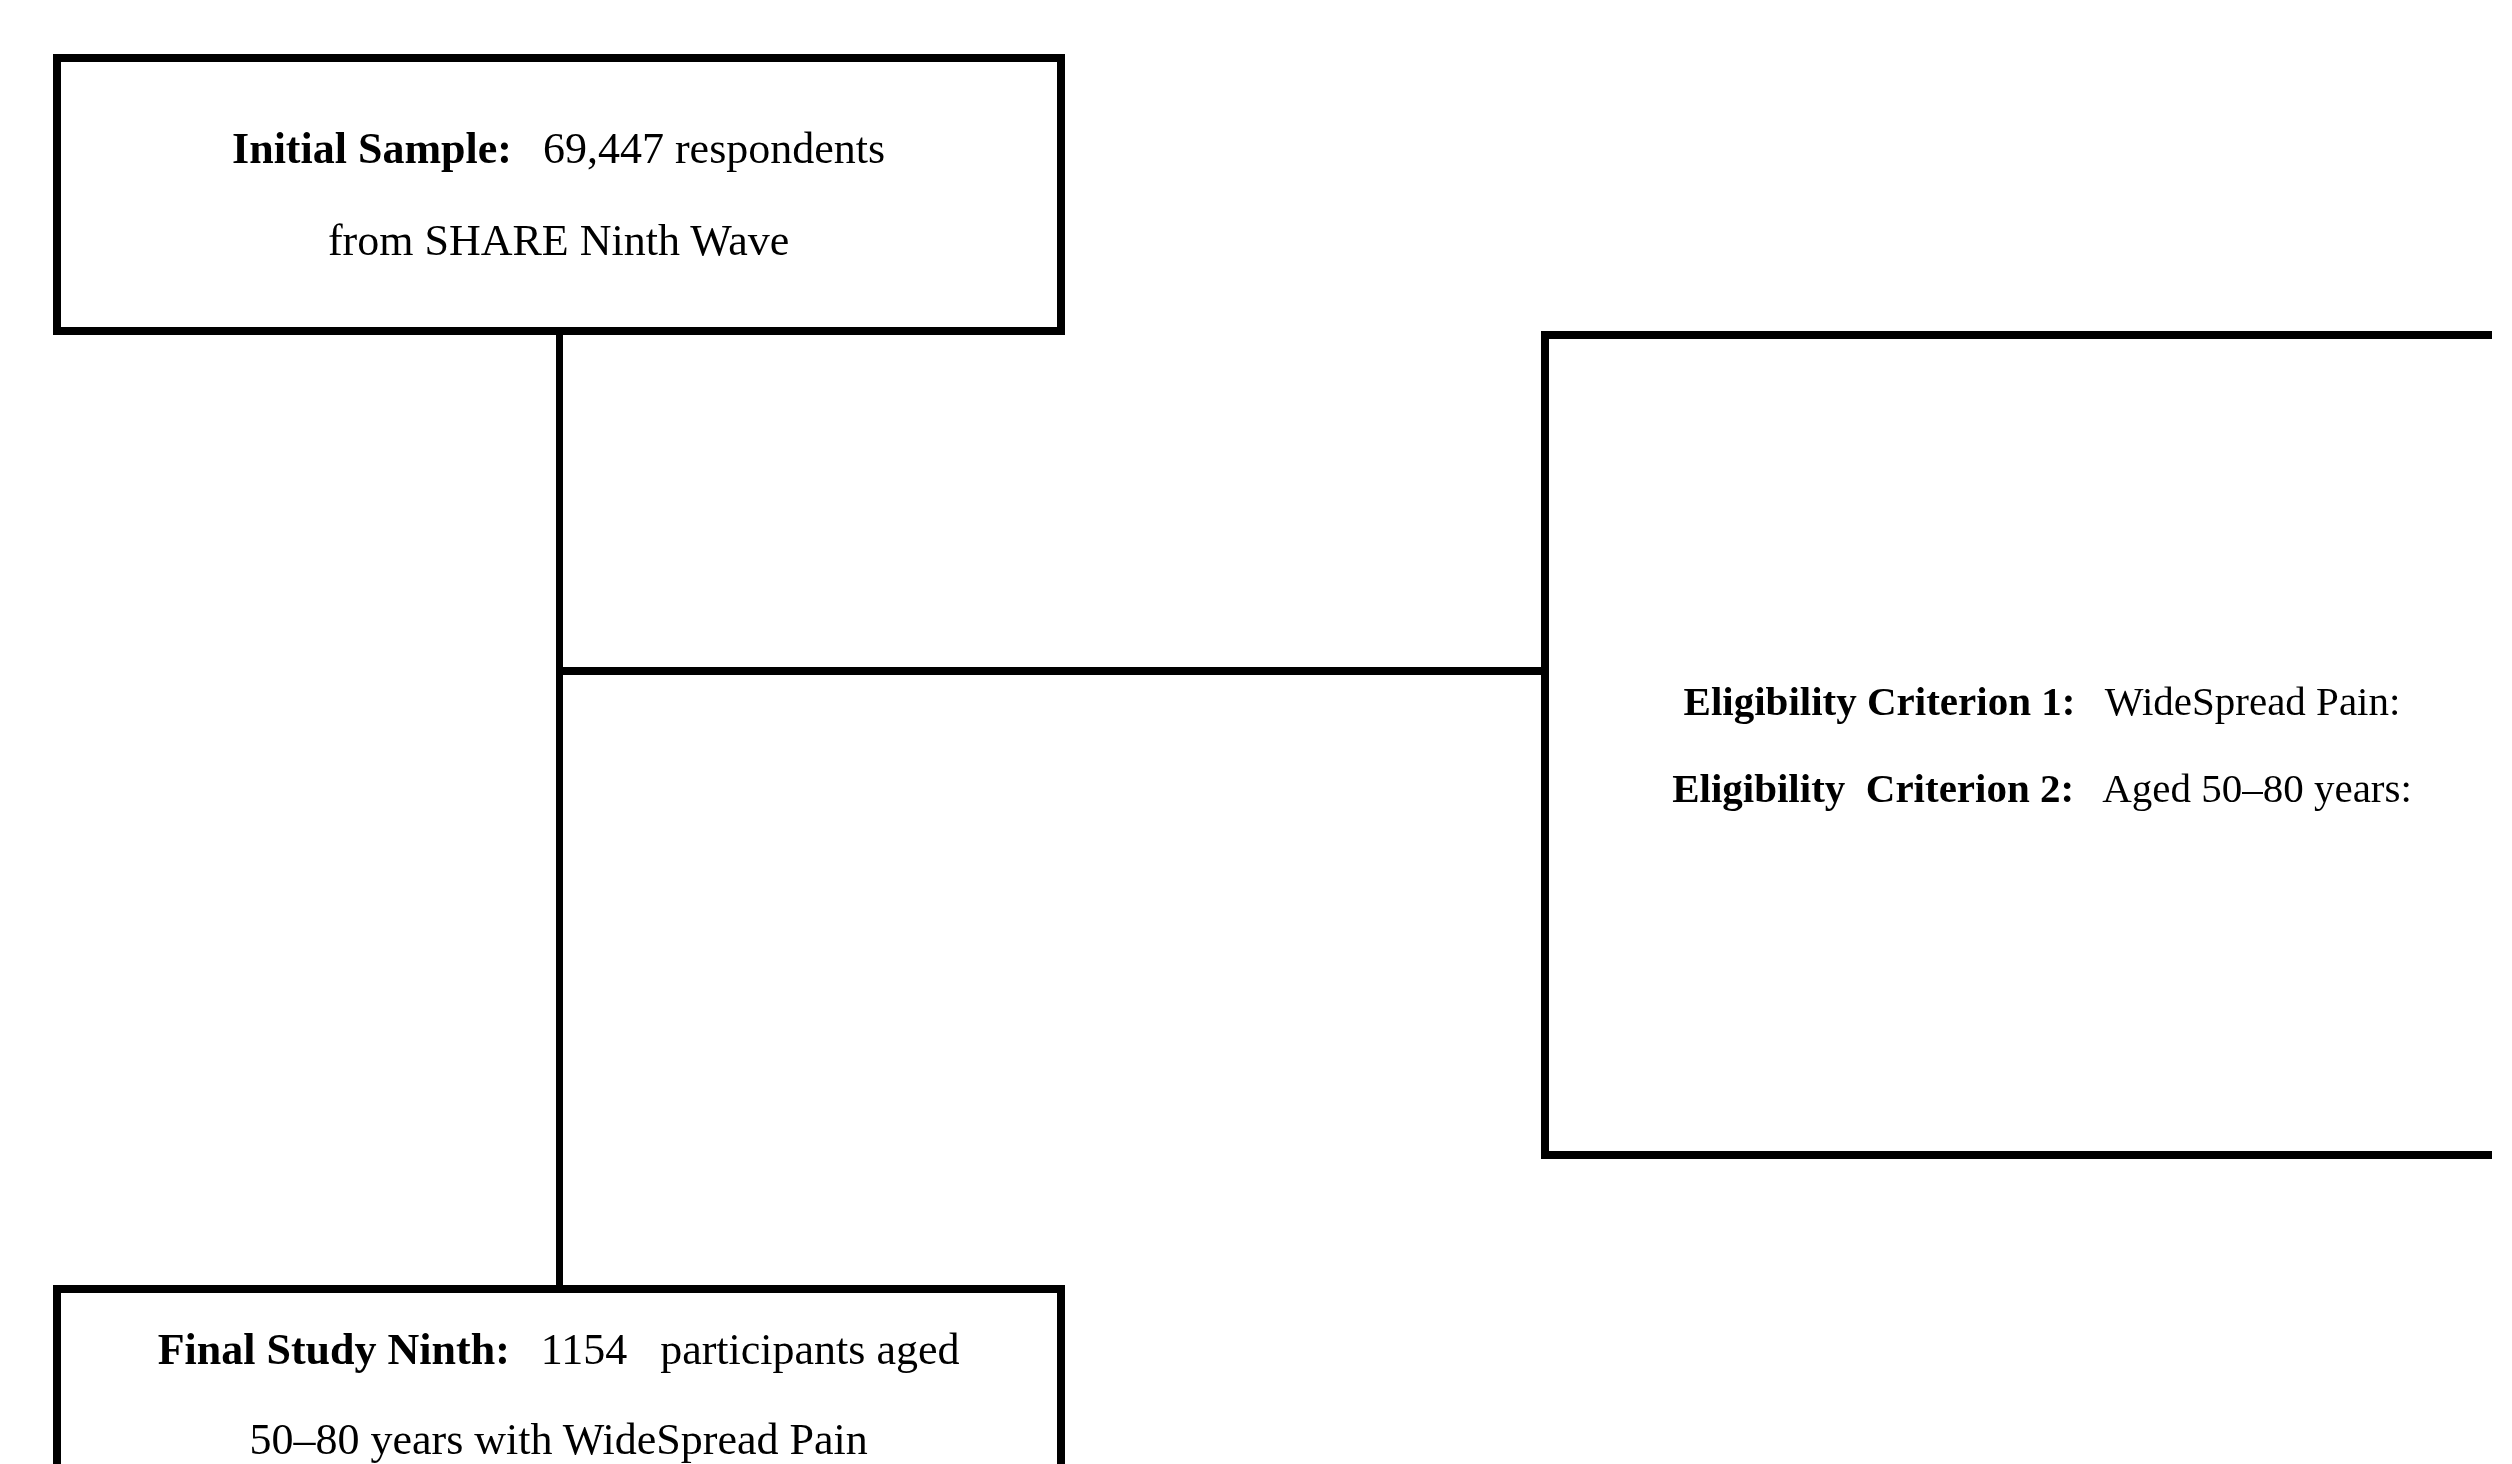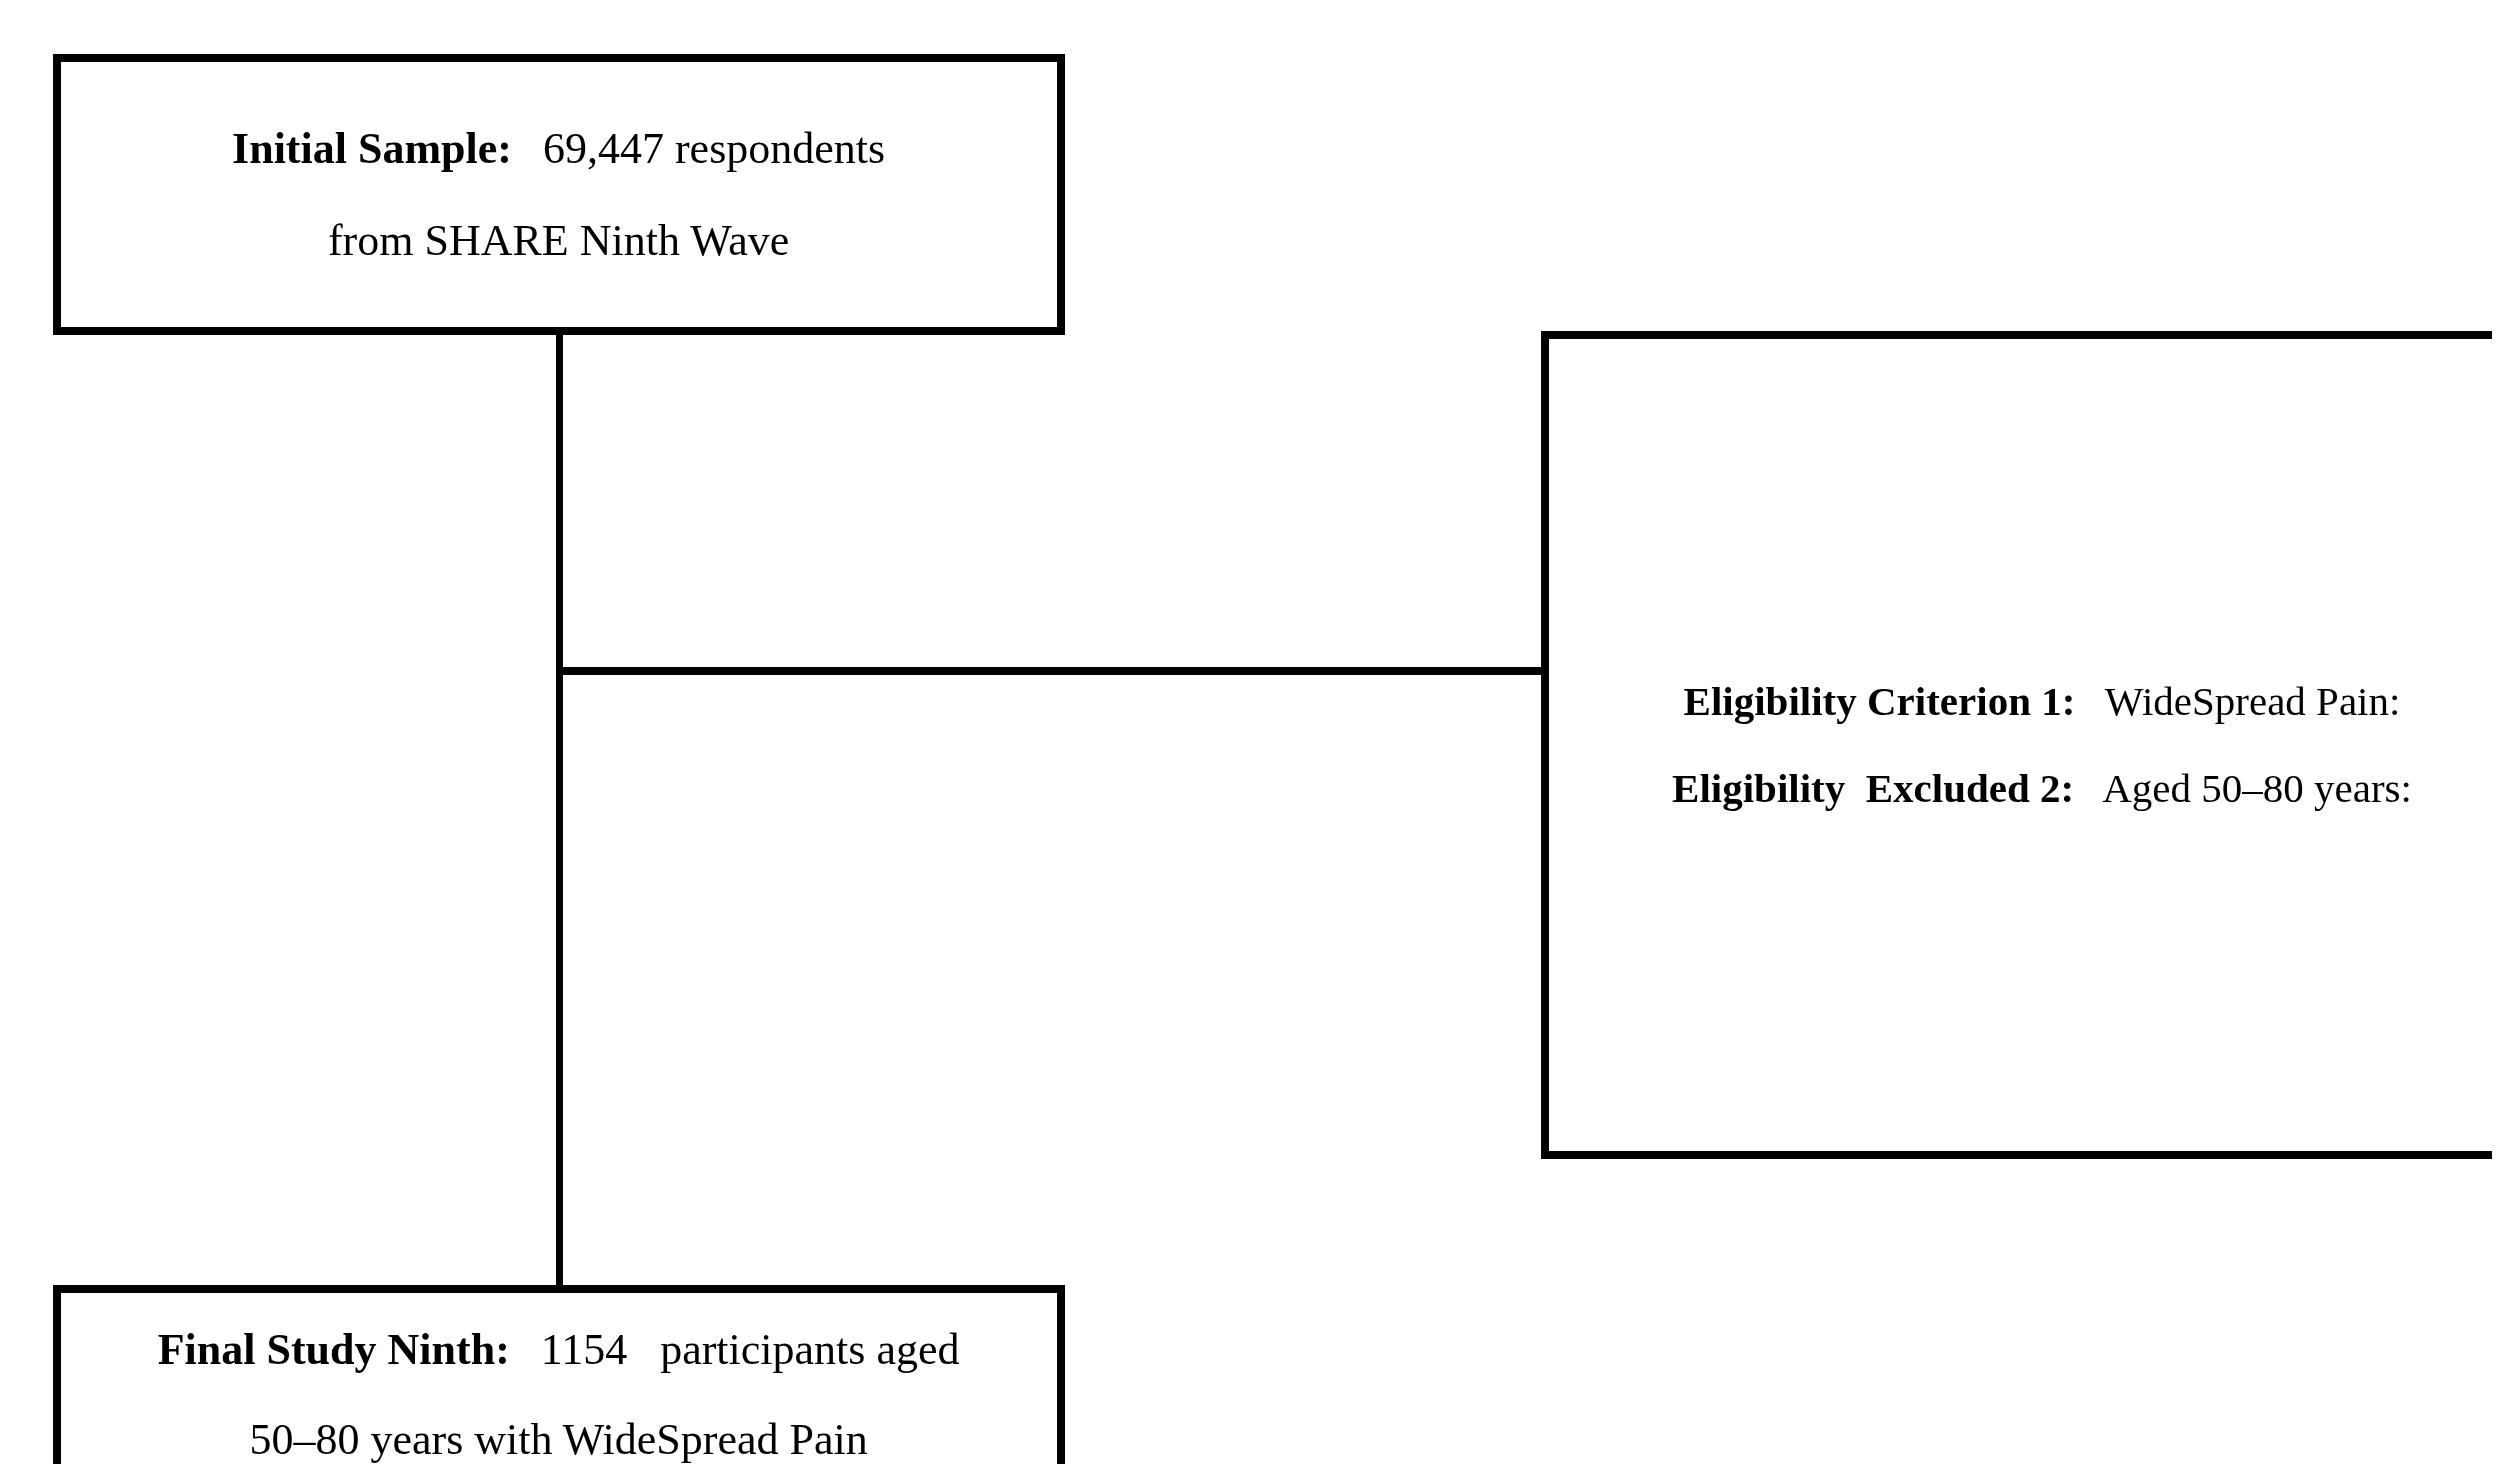--- a/index.html
+++ b/index.html
@@ -65,21 +65,21 @@
     <div class="line"><span class="bold">Initial Sample:</span><span> 69,447 respondents</span></div>
     <div class="line"><span>from SHARE Ninth Wave</span></div>
   </div>
 
   <div class="connector" id="connector-vertical"></div>
 
   <div class="connector" id="connector-horizontal"></div>
 
   <div class="box" id="box-eligibility">
     <div class="line"><span class="bold">Eligibility Criterion 1:</span><span> WideSpread Pain:</span></div>
-    <div class="line"><span class="bold">Eligibility  Excluded 2:</span><span> Aged 50–80 years:</span></div>
+    <div class="line"><span class="bold">Eligibility  Criterion 2:</span><span> Aged 50–80 years:</span></div>
   </div>
 
   <div class="box" id="box-final">
     <div class="line"><span class="bold">Final Study Ninth:</span><span> 1154   participants aged</span></div>
     <div class="line"><span>50–80 years with WideSpread Pain</span></div>
   </div>
 
 </div>
 
 

